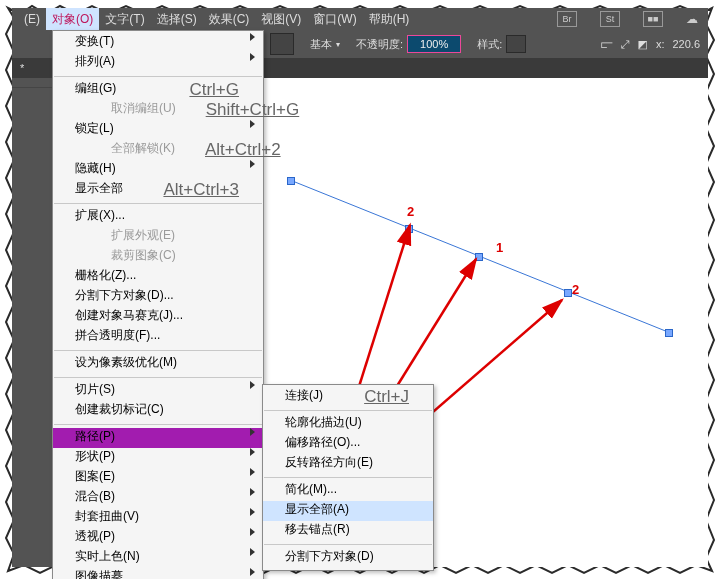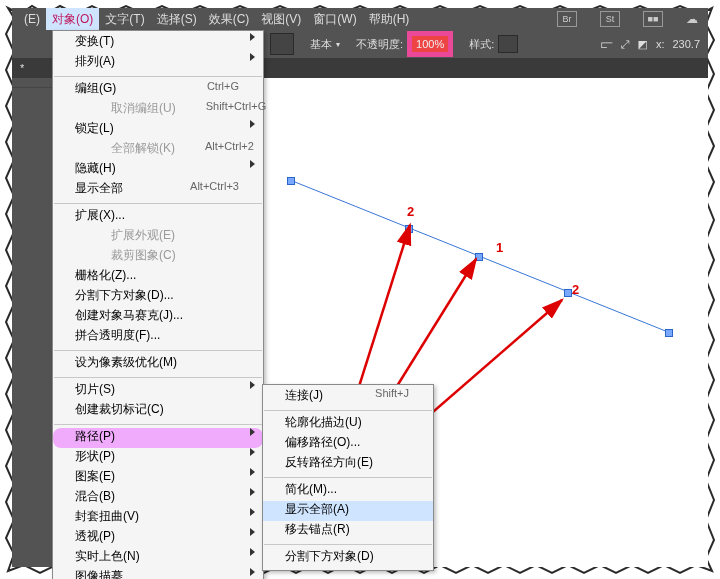--- a/index.html
+++ b/index.html
@@ -7,32 +7,32 @@
   
   .menubar{position:absolute;left:12px;top:8px;right:12px;height:22px;background:#535353;display:flex;align-items:center;padding-left:6px;color:#ddd;}
   .menubar .mitem{padding:0 6px;height:22px;line-height:22px;cursor:default;}
   .menubar .mitem.active{background:#cfe4ff;color:#be185d;}
   .menubar .icons{margin-left:auto;display:flex;gap:23px;padding-right:10px;color:#ccc;align-items:center;}
   .menubar .ibox{width:18px;height:14px;border:1px solid #999;display:flex;align-items:center;justify-content:center;font-size:9px;}
   
   .optbar{position:absolute;left:12px;top:30px;right:12px;height:28px;background:#535353;display:flex;align-items:flex-start;color:#ddd;font-size:11px;}
   .optbar .seg{padding:0 8px;display:flex;align-items:center;gap:4px;height:100%;}
   .sqimg{width:22px;height:20px;background:#444;border:1px solid #2a2a2a;}
-  .optbar .field{background:#ef4444;border:5px solid #ec4899;height:16px;padding:0 4px;display:flex;align-items:center;color:#eee;}
+  .optbar .field{background:#0c4a6e;border:1px solid #ec4899;height:16px;padding:0 12px;display:flex;align-items:center;color:#eee;}
   
   .tabs{position:absolute;left:12px;top:58px;right:12px;height:20px;background:#3a3a3a;color:#ddd;display:flex;align-items:center;padding-left:8px;font-size:11px;}
   
   .menu{position:absolute;background:#f5f5f5;border:1px solid #8a8a8a;box-shadow:2px 2px 4px rgba(0,0,0,.25);padding:2px 0;}
   .menu .row{display:flex;justify-content:space-between;align-items:flex-start;height:20px;padding:0 24px 0 22px;white-space:nowrap;color:#000;}
   .menu .row.dis{color:#9a9a9a;margin-left:36px;}
-  .menu .row .sc{color:#666;font-size:11px;margin-left:30px;}
+  .menu .row .sc{color:#666;font-size:17px;margin-left:30px;text-decoration:underline;}
   .menu .row.sub::after{content:"";position:absolute;right:8px;border-left:5px solid #333;border-top:4px solid transparent;border-bottom:4px solid transparent;}
   .menu .row{position:relative;}
   .menu .sep{height:1px;background:#c8c8c8;margin:3px 1px;}
-  .menu .row.hl{background:#f0abfc;border-radius:8px;}
+  .menu .row.hl{background:#a21caf;}
   .menu .row.hl2{background:#cfe4ff;}
   .menu1{left:52px;top:30px;width:210px;}
   .menu2{left:262px;top:384px;width:170px;}
   
   .canvas{position:absolute;left:12px;top:78px;right:12px;bottom:12px;background:#fff;}
   
   .toolbox{position:absolute;left:12px;top:30px;width:40px;bottom:12px;background:#535353;}
   .toolbox .tool{width:100%;height:28px;border-bottom:1px solid #454545;display:flex;align-items:center;justify-content:center;color:#ddd;}
   
   .anno{position:absolute;color:#d00;font-weight:bold;font-size:13px;}
@@ -97,21 +97,21 @@
     </div>
     <div class="seg">
       <span>样式:</span>
       <div class="sqimg" style="width:18px;height:16px;"></div>
     </div>
     <div class="seg" style="margin-left:auto;padding-right:8px;gap:8px;">
       <span>⫍</span>
       <span>⤢</span>
       <span>◩</span>
       <span>x:</span>
-      <span>230.7</span>
+      <span>220.6</span>
     </div>
   </div>
 
   <div class="tabs">
     <span>*</span>
   </div>
 
   <svg style="position:absolute;left:0;top:0;" width="720" height="579">
     <line x1="290" y1="180" x2="668" y2="332" stroke="#3a76d6" stroke-width="1"></line>
   </svg>
@@ -223,21 +223,21 @@
       </div>
     <div class="row sub">
         <span>图像描摹</span>
       </div>
 
   </div>
 
   <div class="menu menu2">
     <div class="row">
         <span>连接(J)</span>
-        <span class="sc">Shift+J</span>
+        <span class="sc">Ctrl+J</span>
       </div>
     <div class="sep"></div>
     <div class="row">
         <span>轮廓化描边(U)</span>
       </div>
     <div class="row">
         <span>偏移路径(O)...</span>
       </div>
     <div class="row">
         <span>反转路径方向(E)</span>

